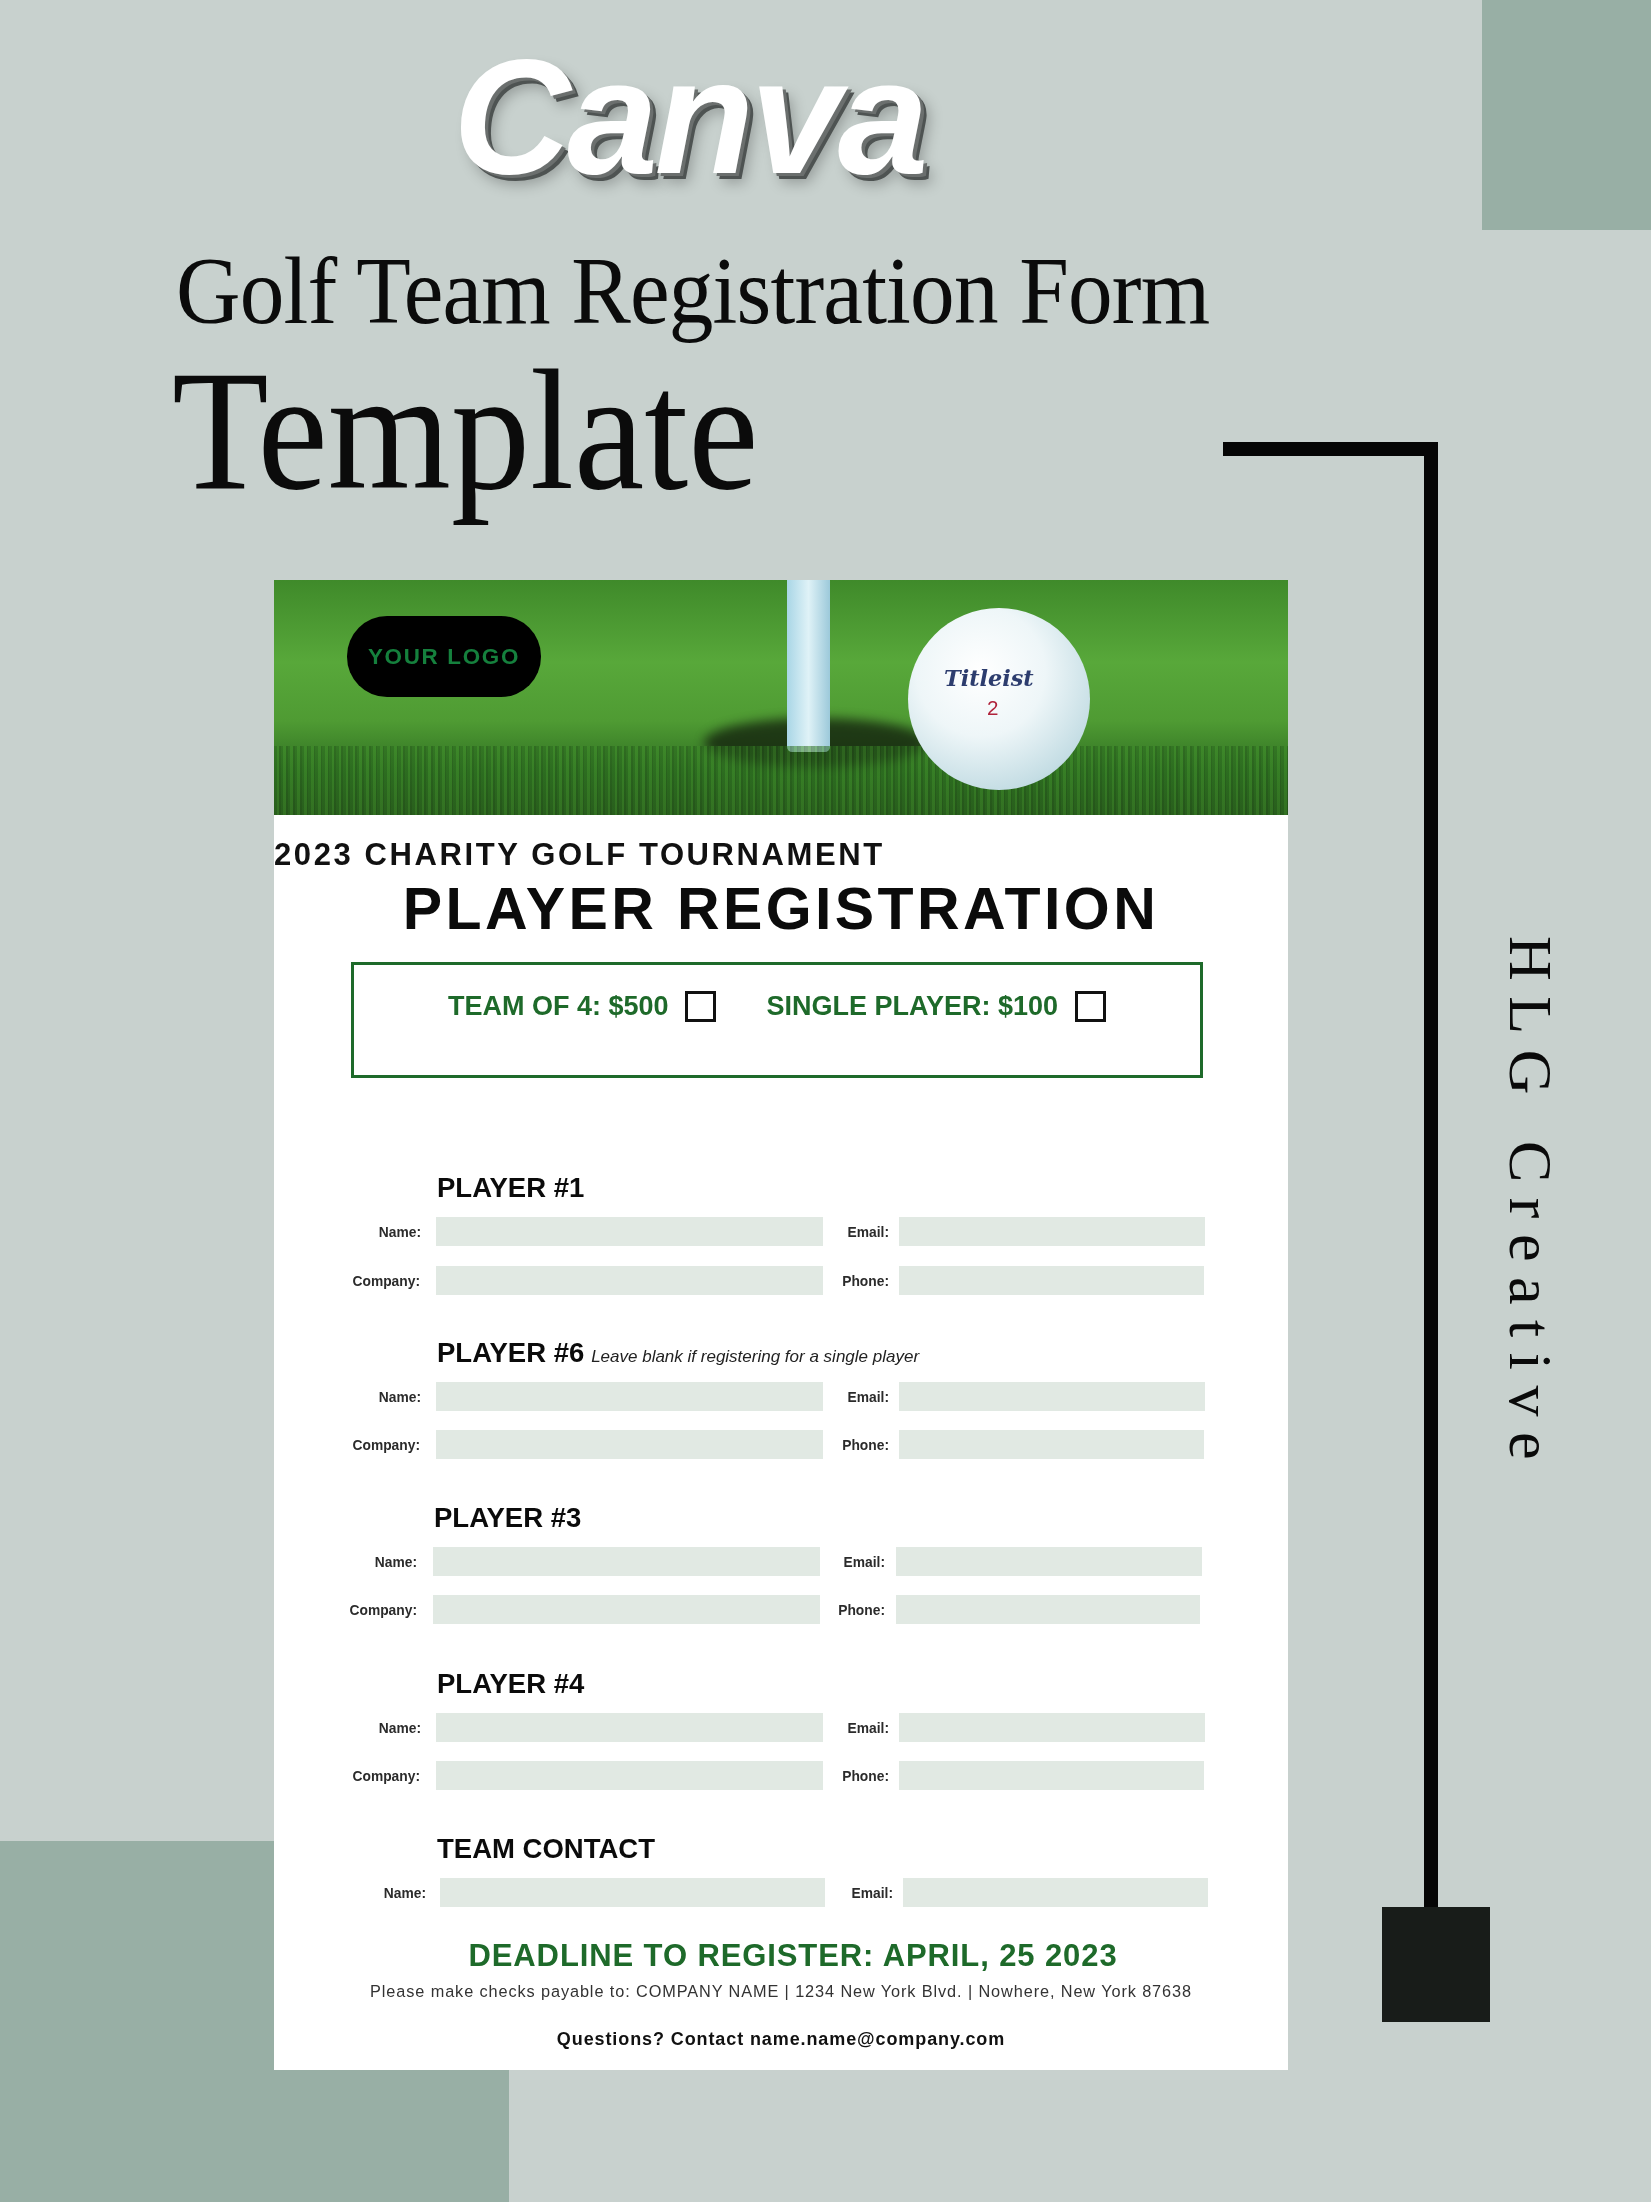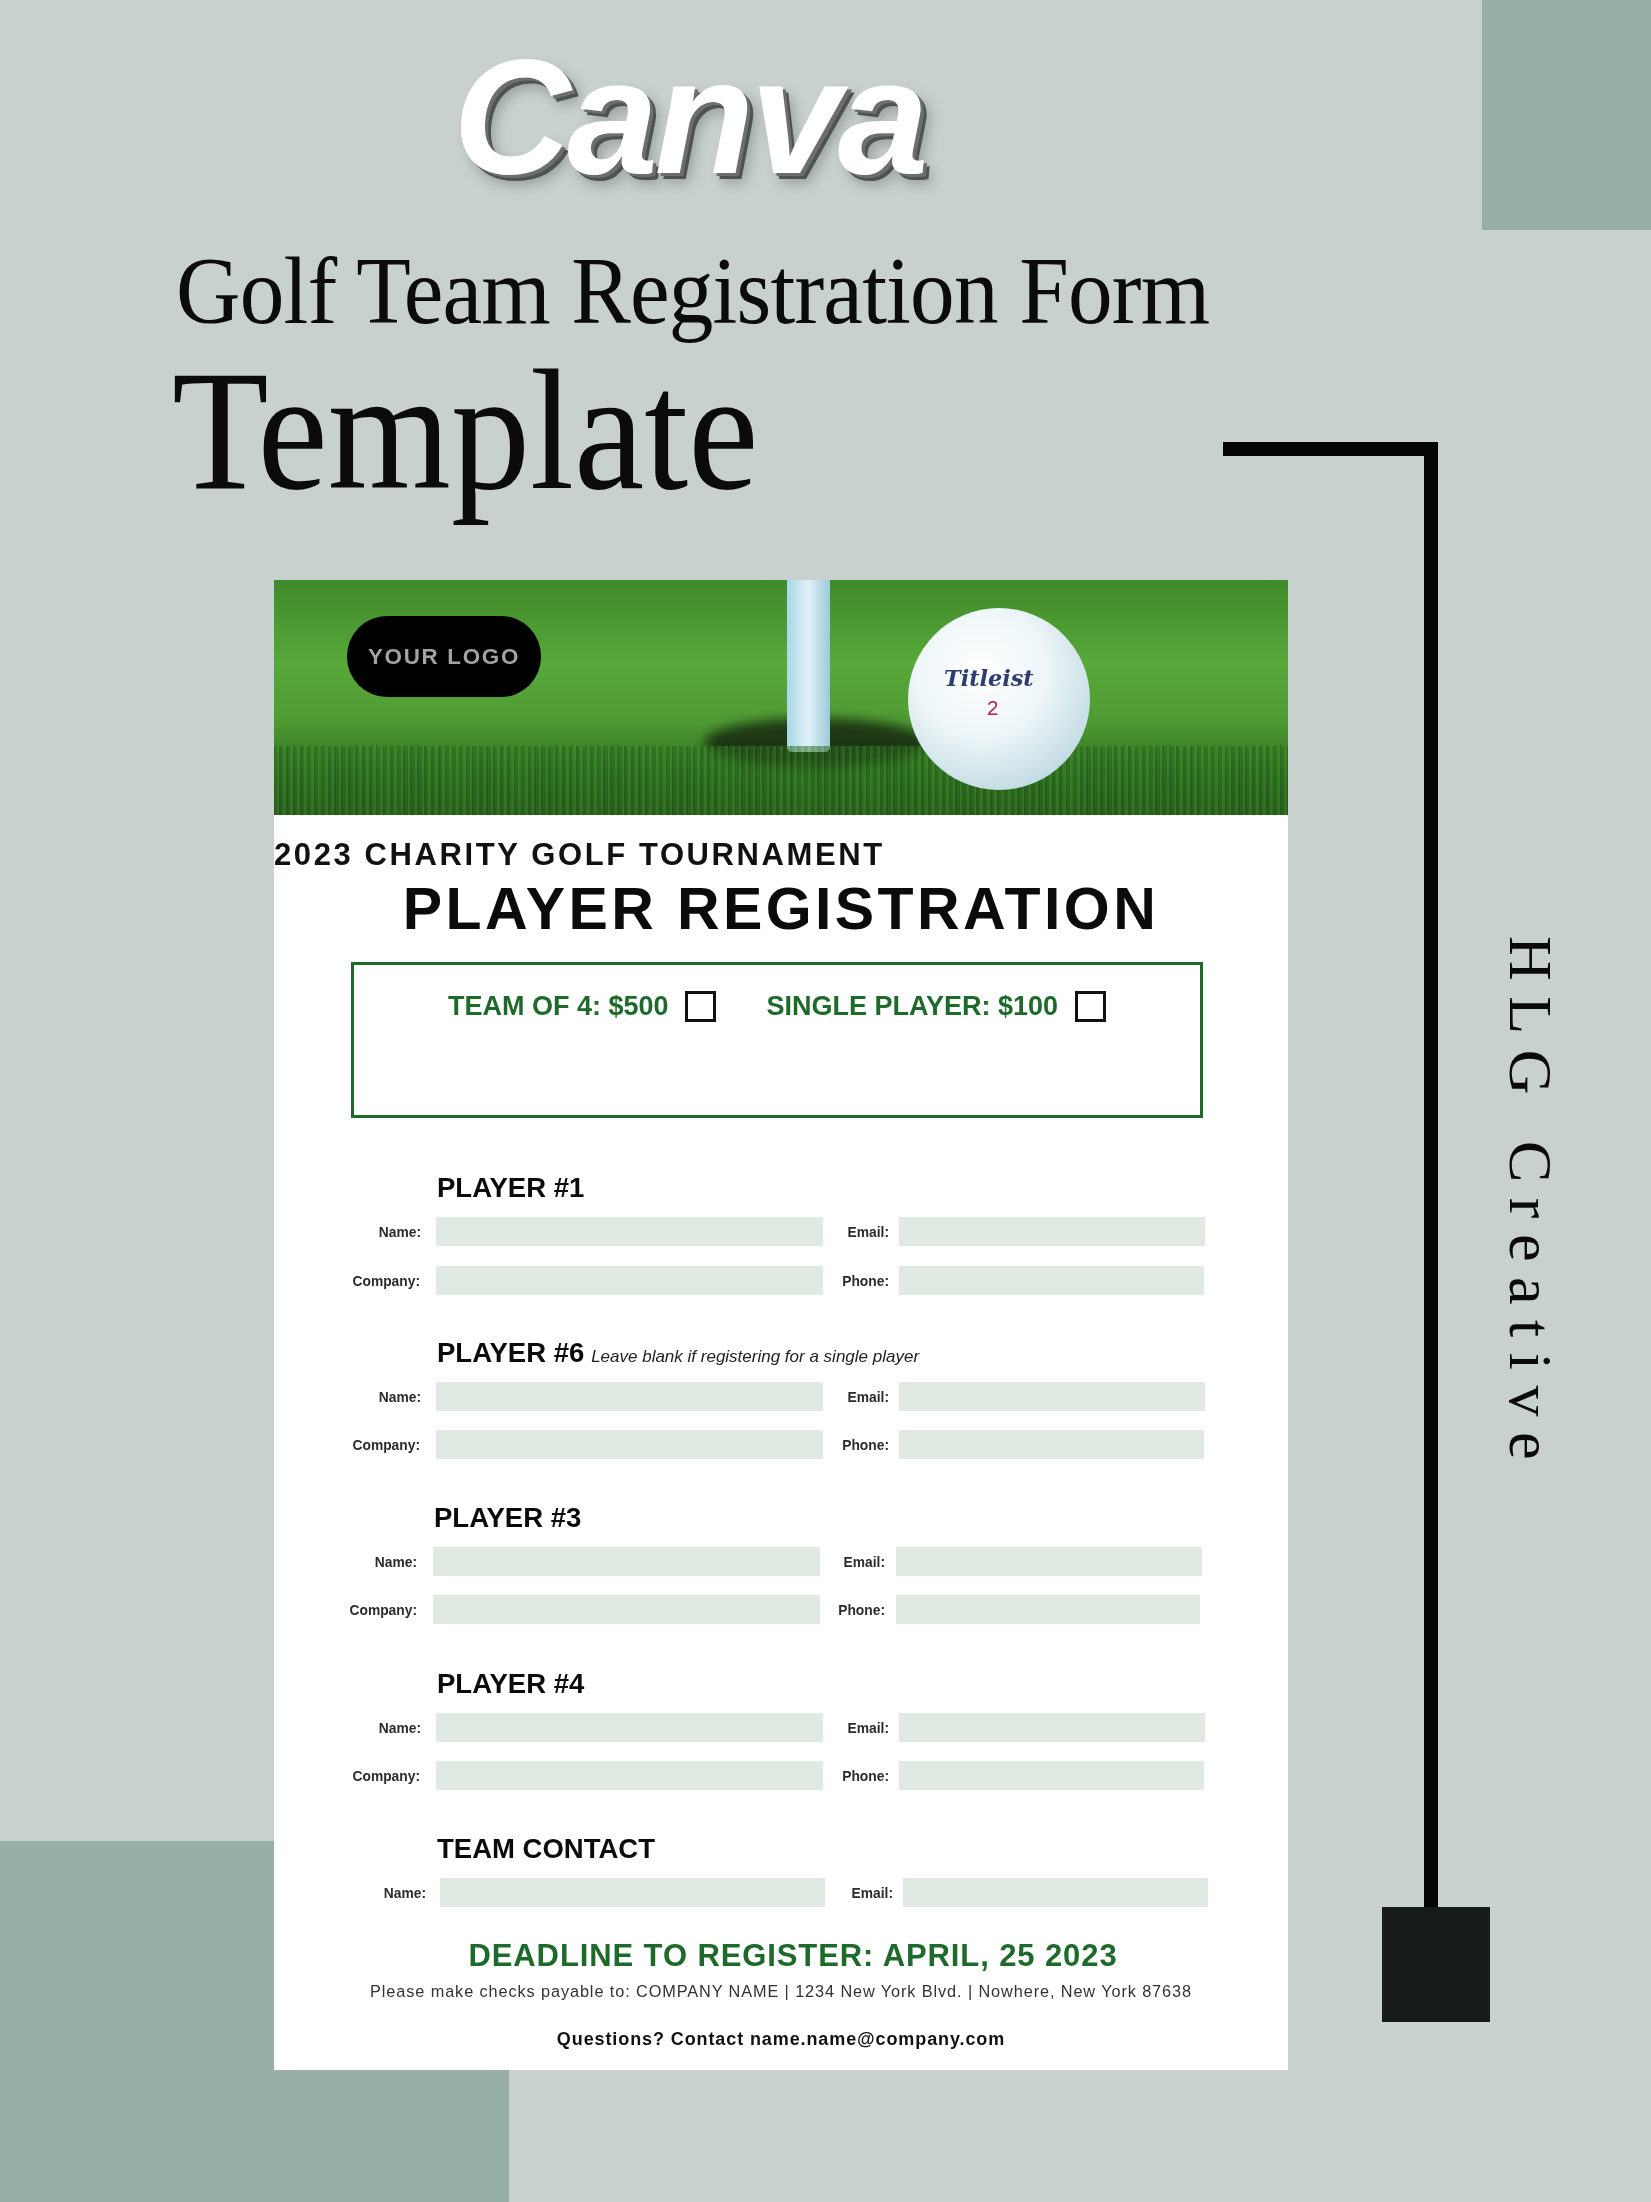--- a/index.html
+++ b/index.html
@@ -21,25 +21,25 @@
   .doc { position:absolute; left:274px; top:580px; width:1014px; height:1490px; background:#ffffff; }
   .hero { position:relative; width:100%; height:235px; overflow:hidden;
     background: linear-gradient(180deg, #3f8a2a 0%, #58a83a 35%, #4f9b33 60%, #2f6f22 82%, #264f1a 100%); }
   .hero .grass { position:absolute; left:0; right:0; bottom:0; height:69px; background: repeating-linear-gradient(90deg, #2a6a1e 0 2.6px, #3c8a28 2.6px 5.2px, #24581a 5.2px 6.9px); opacity:0.55; }
   .hero .pin { position:absolute; left:513px; top:0; width:43px; height:172px; background:linear-gradient(90deg,#a9d6e6,#dff2f7,#9cc9da); border-radius:0 0 5.2px 5.2px; }
   .hero .hole { position:absolute; left:430px; top:138px; width:224px; height:50px; background:#15240f; border-radius:50%; filter:blur(5.2px); opacity:0.8; }
   .hero .ball { position:absolute; left:634px; top:27.5px; width:182px; height:182px; border-radius:50%;
     background: radial-gradient(circle at 40% 35%, #ffffff 0%, #eef6f8 40%, #c4dde4 75%, #8fb3bd 100%); }
   .hero .ball .brand { position:absolute; left:36px; top:57px; font-family:"DejaVu Serif", serif; font-style:italic; font-size:22.4px; color:#2d3d6e; font-weight:bold; }
   .hero .ball .num { position:absolute; left:79px; top:88px; font-size:20.6px; color:#b0233b; }
-  .logo { position:absolute; left:73px; top:36px; width:194px; height:81px; background:#000; border-radius:40px; color:#a3a3a3; display:flex; align-items:center; justify-content:center; font-weight:bold; font-size:22.4px; letter-spacing:1.7px; }
+  .logo { position:absolute; left:73px; top:36px; width:194px; height:81px; background:#000; border-radius:40px; color:#15803d; display:flex; align-items:center; justify-content:center; font-weight:bold; font-size:22.4px; letter-spacing:1.7px; }
 
   .t1 { text-align:left; margin-top:22.4px; font-size:31px; font-weight:bold; letter-spacing:2.6px; color:#111; }
   .t2 { text-align:center; margin-top:3.4px; font-size:59px; font-weight:bold; letter-spacing:3.4px; color:#0b0b0b; line-height:65px; }
-  .pricebox { position:absolute; left:77px; top:382px; width:852px; height:156px; border:3.4px solid #1e6a2a; box-sizing:border-box; }
+  .pricebox { position:absolute; left:77px; top:382px; width:852px; height:116px; border:3.4px solid #1e6a2a; box-sizing:border-box; }
   .prices { position:absolute; top:26px; left:0; right:0; display:flex; justify-content:center; gap:50px; }
   .price { display:flex; align-items:center; gap:17px; font-weight:bold; font-size:27px; color:#1e6a2a; }
   .cb { width:31px; height:31px; border:3.4px solid #111; box-sizing:border-box; }
   .pricenote { position:absolute; top:83px; left:0; right:0; text-align:center; font-size:20.6px; line-height:29px; color:#2b2b2b; }
 
   .section { position:absolute; left:0; width:100%; }
   .shead { position:absolute; left:163px; font-weight:bold; font-size:27.5px; color:#0b0b0b; white-space:nowrap; }
   .shead .note { font-weight:normal; font-style:italic; font-size:17px; color:#222; margin-left:6.9px; }
   .frow { position:absolute; left:0; width:100%; height:31px; }
   .lbl { position:absolute; font-size:13.8px; font-weight:bold; color:#2b2b2b; text-align:right; line-height:31px; }

